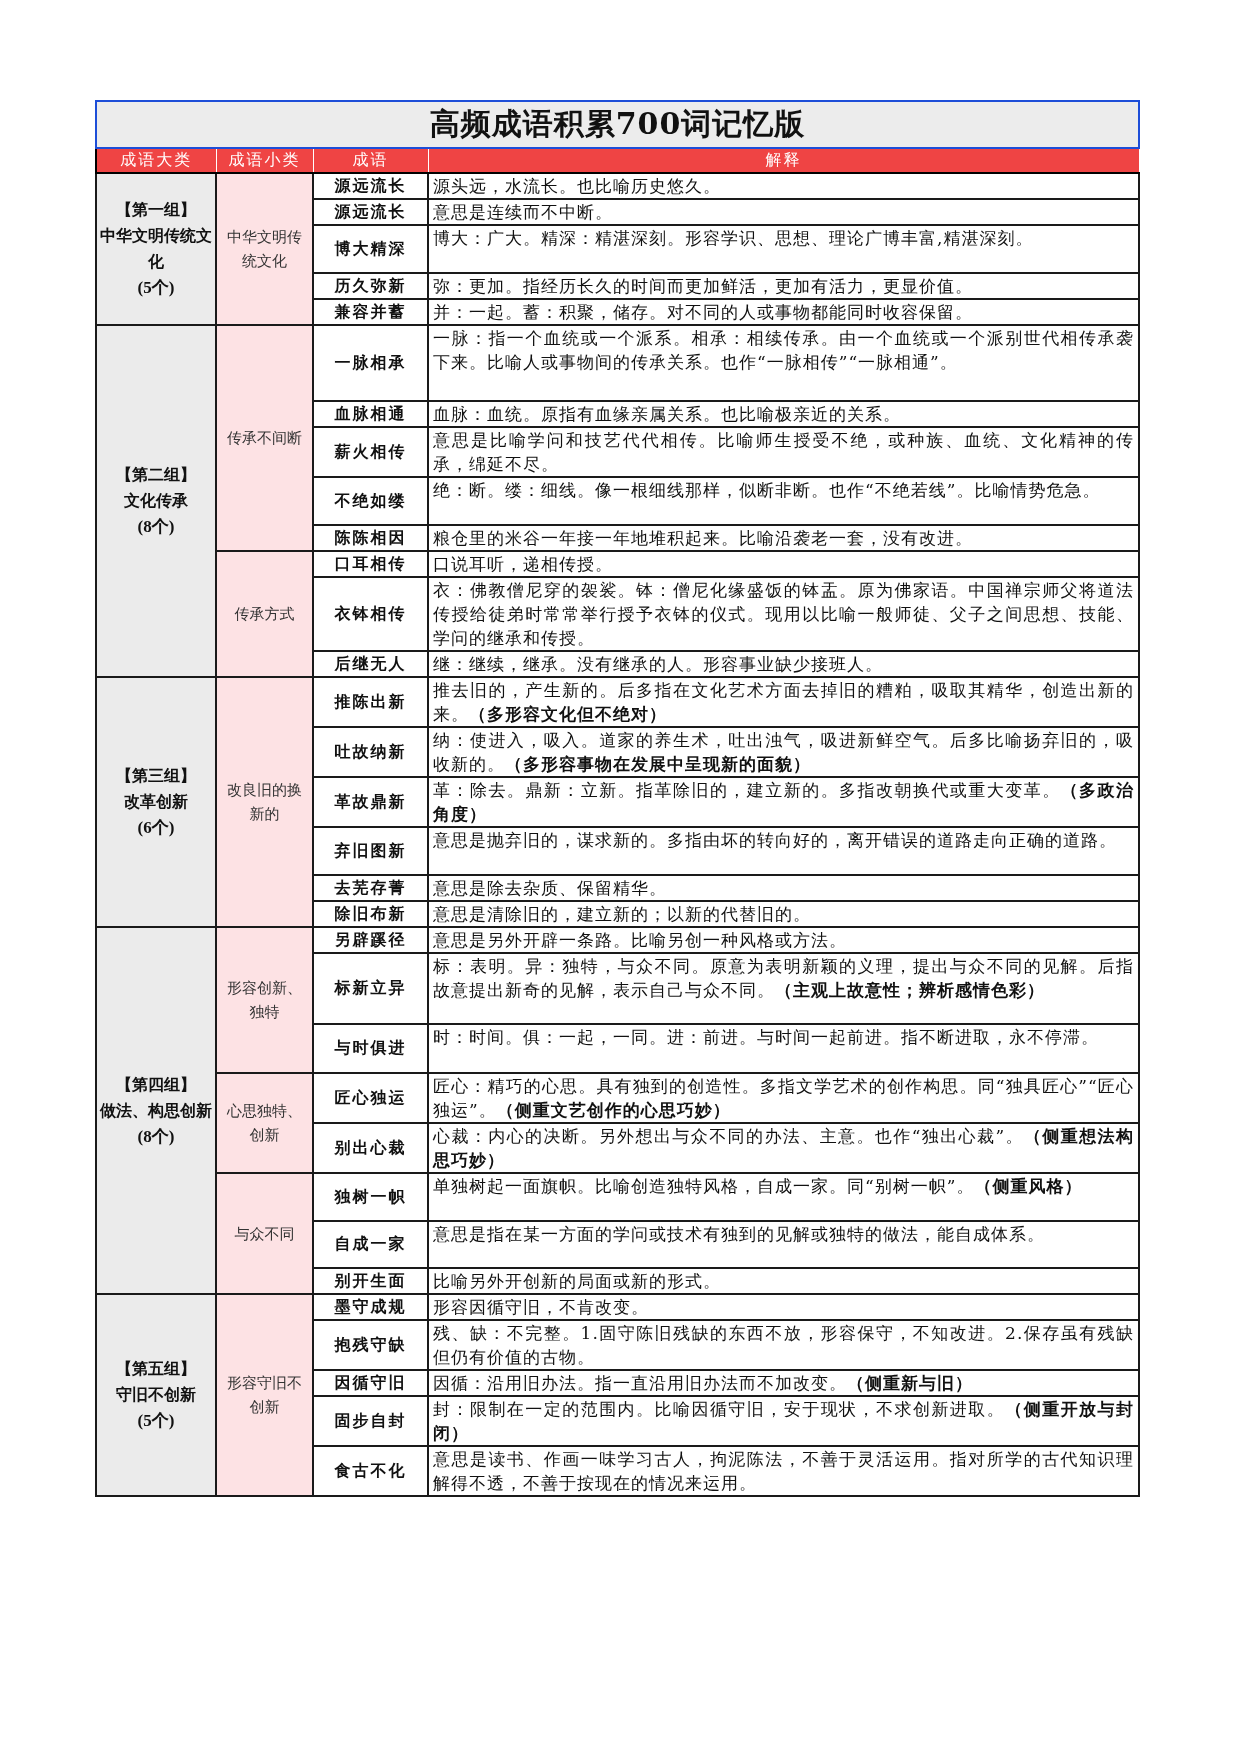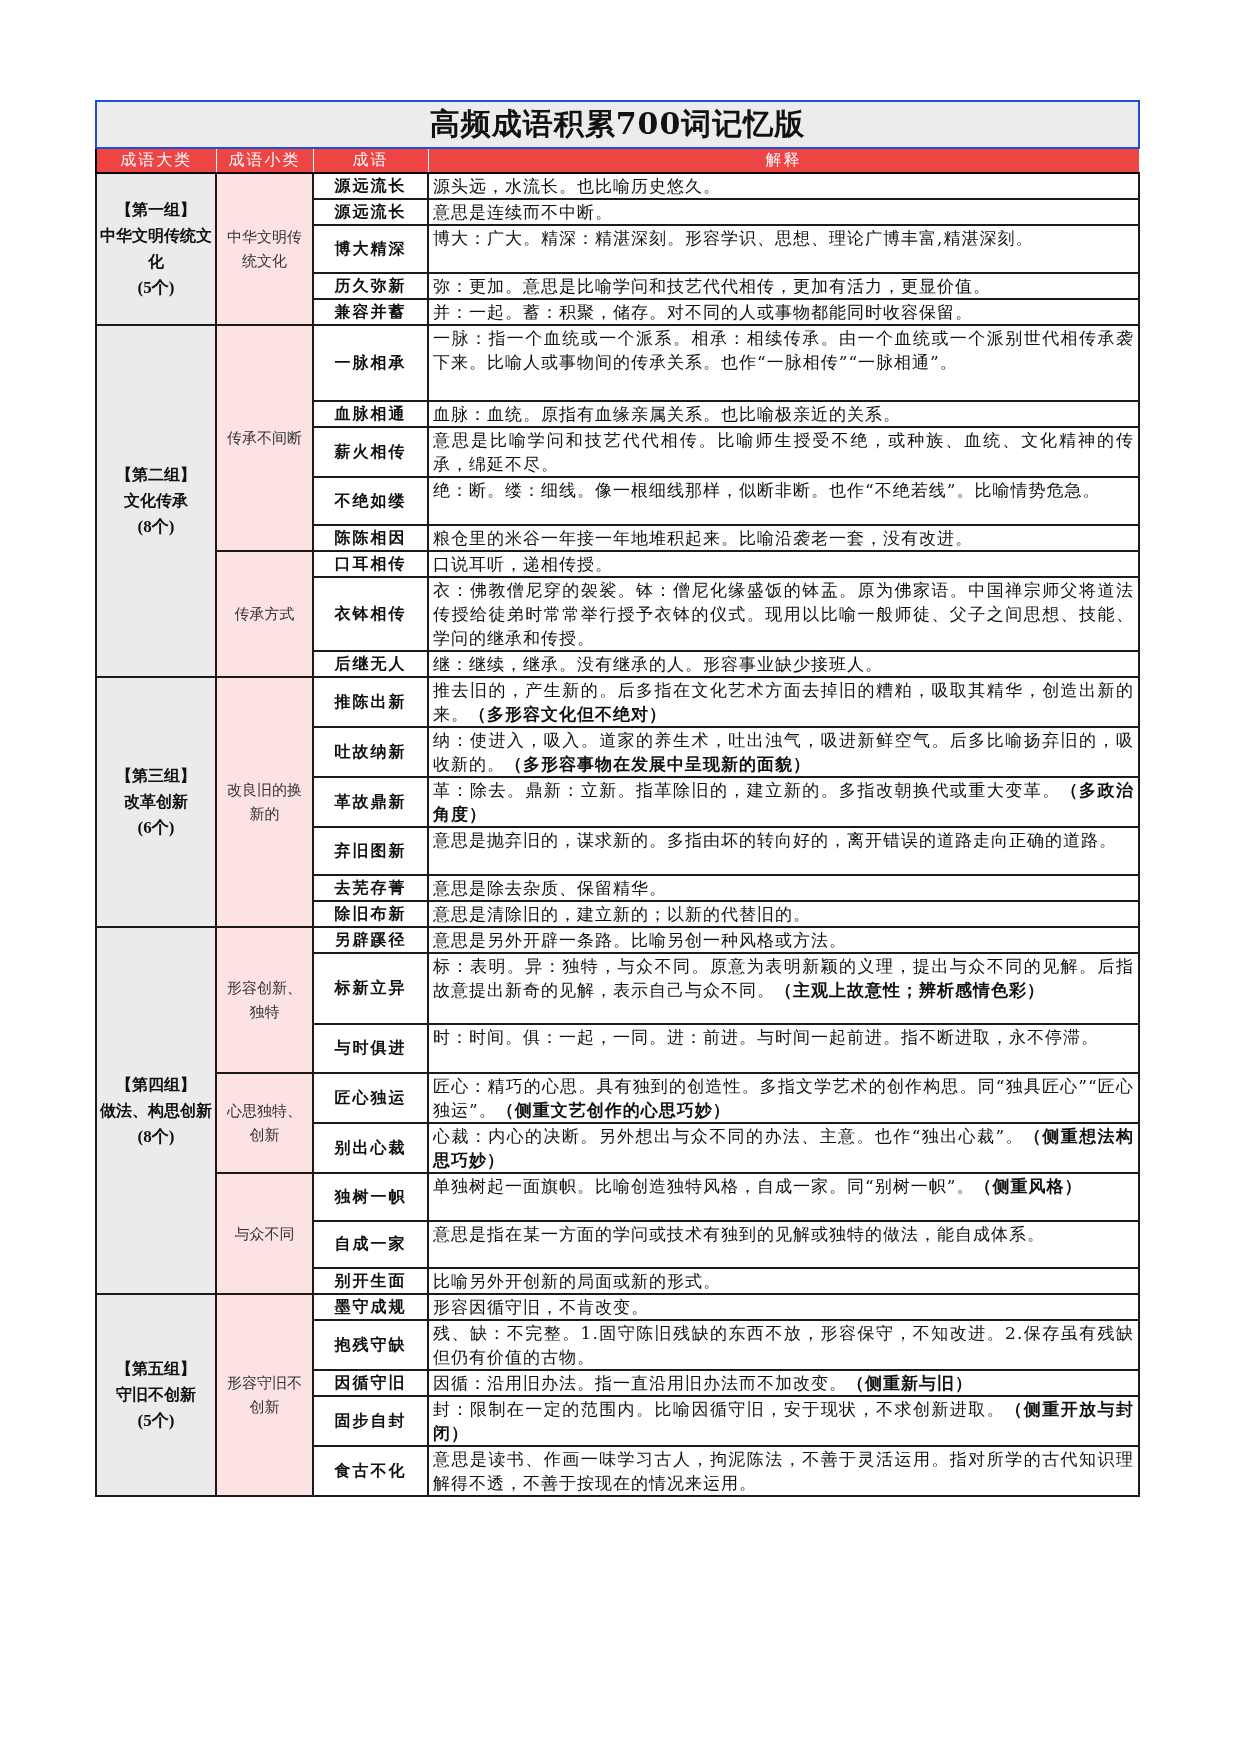--- a/index.html
+++ b/index.html
@@ -53,21 +53,21 @@
         <tr style="height: 25px;">
           <td class="idiom">源远流长</td>
           <td class="expl"><span>意思是连续而不中断。</span></td>
         </tr>
         <tr style="height: 48px;">
           <td class="idiom">博大精深</td>
           <td class="expl"><span>博大：广大。精深：精湛深刻。形容学识、思想、理论广博丰富,精湛深刻。</span></td>
         </tr>
         <tr style="height: 25px;">
           <td class="idiom">历久弥新</td>
-          <td class="expl"><span>弥：更加。意思是比喻学问和技艺代代相传，更加有活力，更显价值。</span></td>
+          <td class="expl"><span>弥：更加。指经历长久的时间而更加鲜活，更加有活力，更显价值。</span></td>
         </tr>
         <tr style="height: 24px;">
           <td class="idiom">兼容并蓄</td>
           <td class="expl"><span>并：一起。蓄：积聚，储存。对不同的人或事物都能同时收容保留。</span></td>
         </tr>
         <tr style="height: 76px;">
           <td class="grp" rowspan="8">
             <div>【第二组】</div>
             <div>文化传承</div>
             <div class="cnt">(8个)</div>

